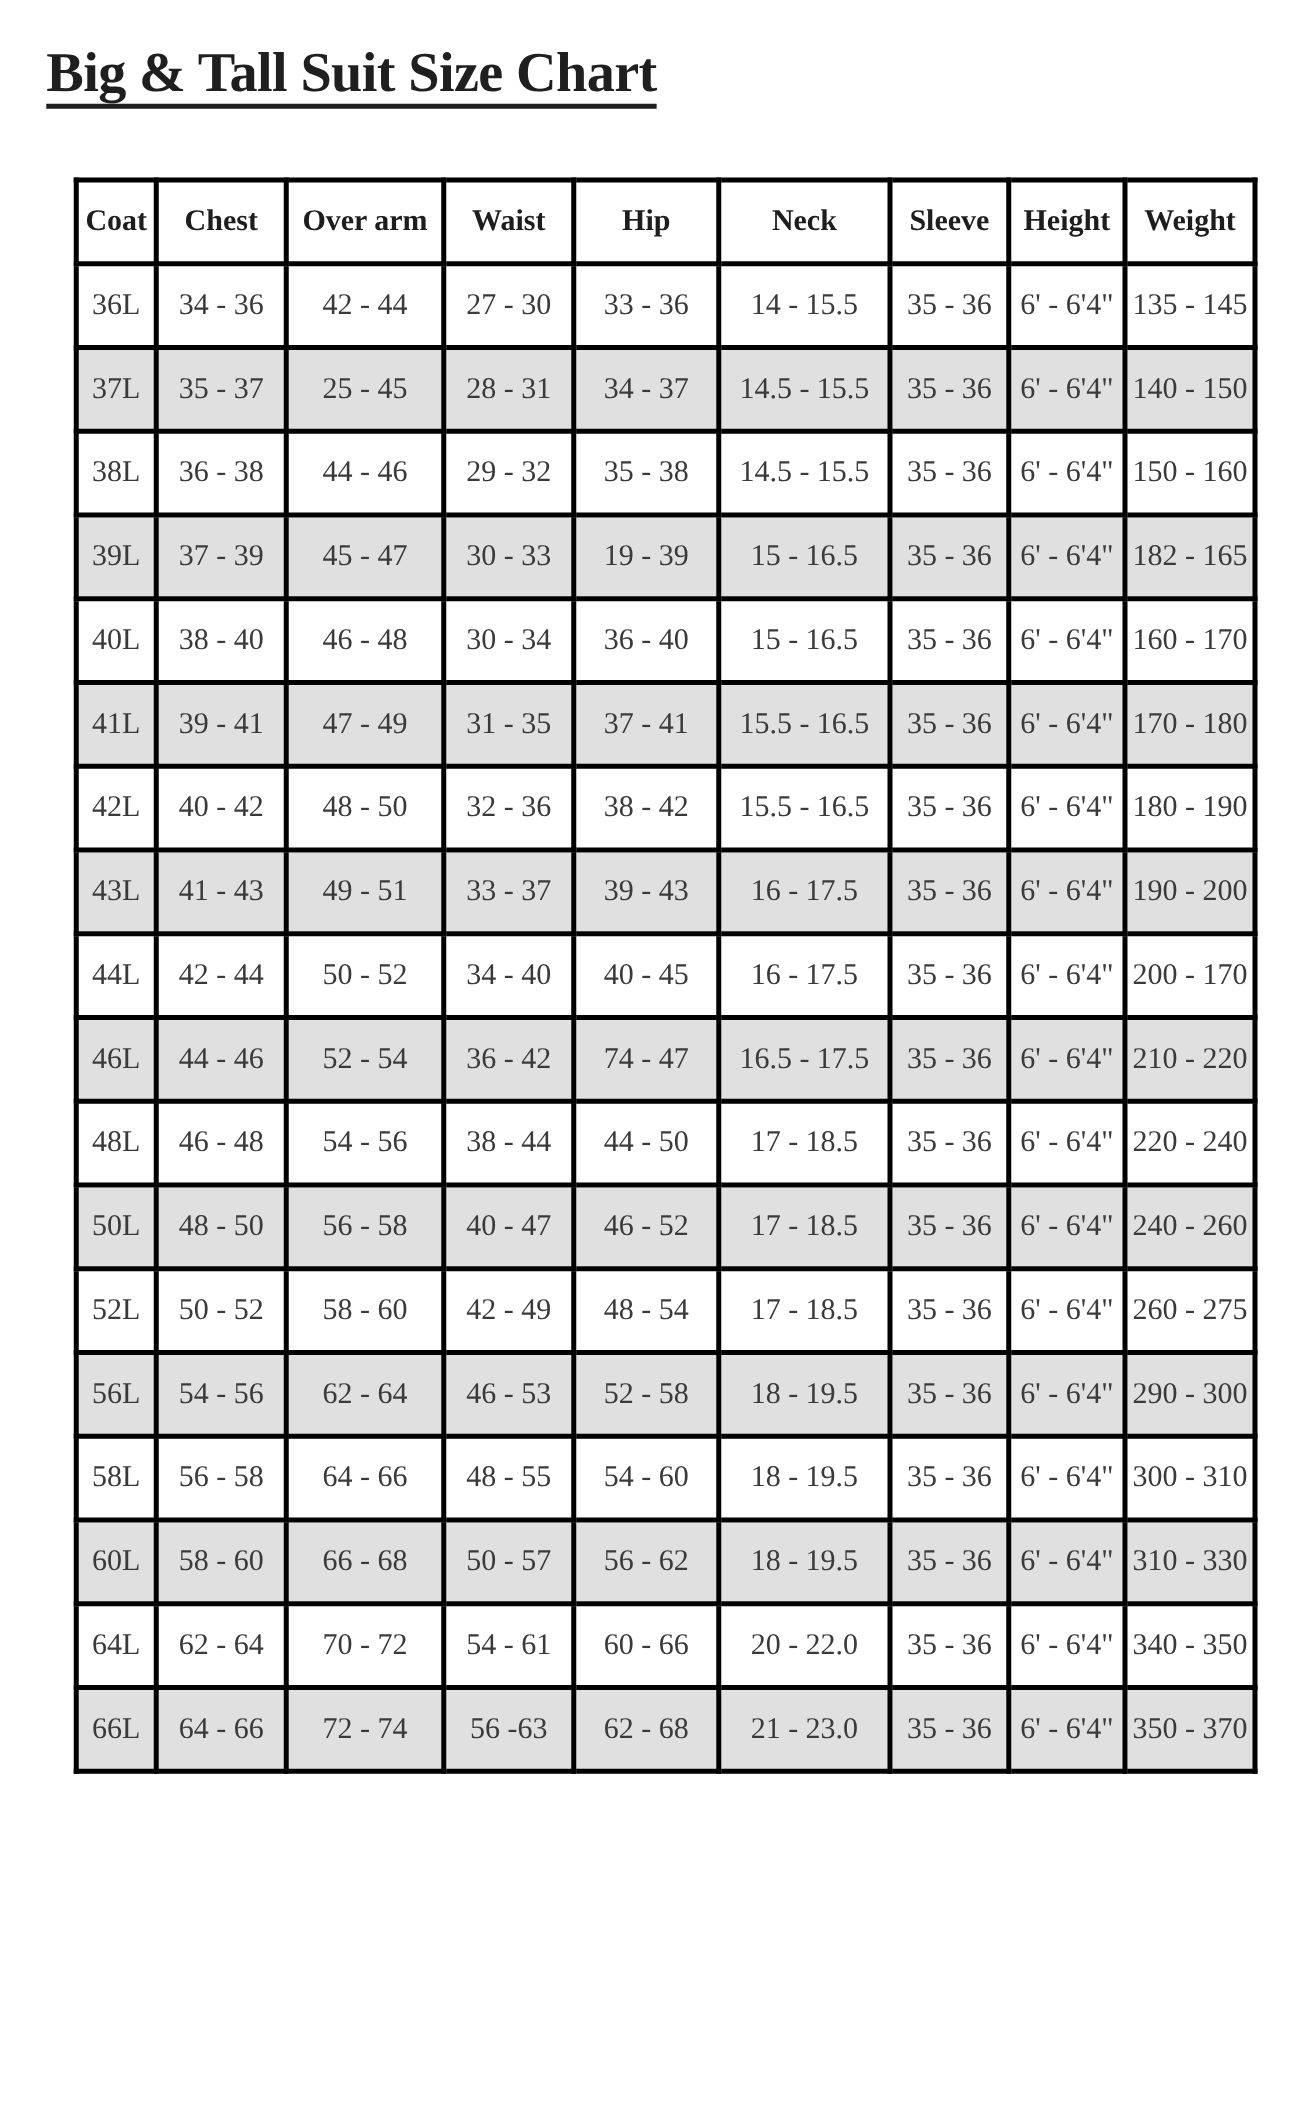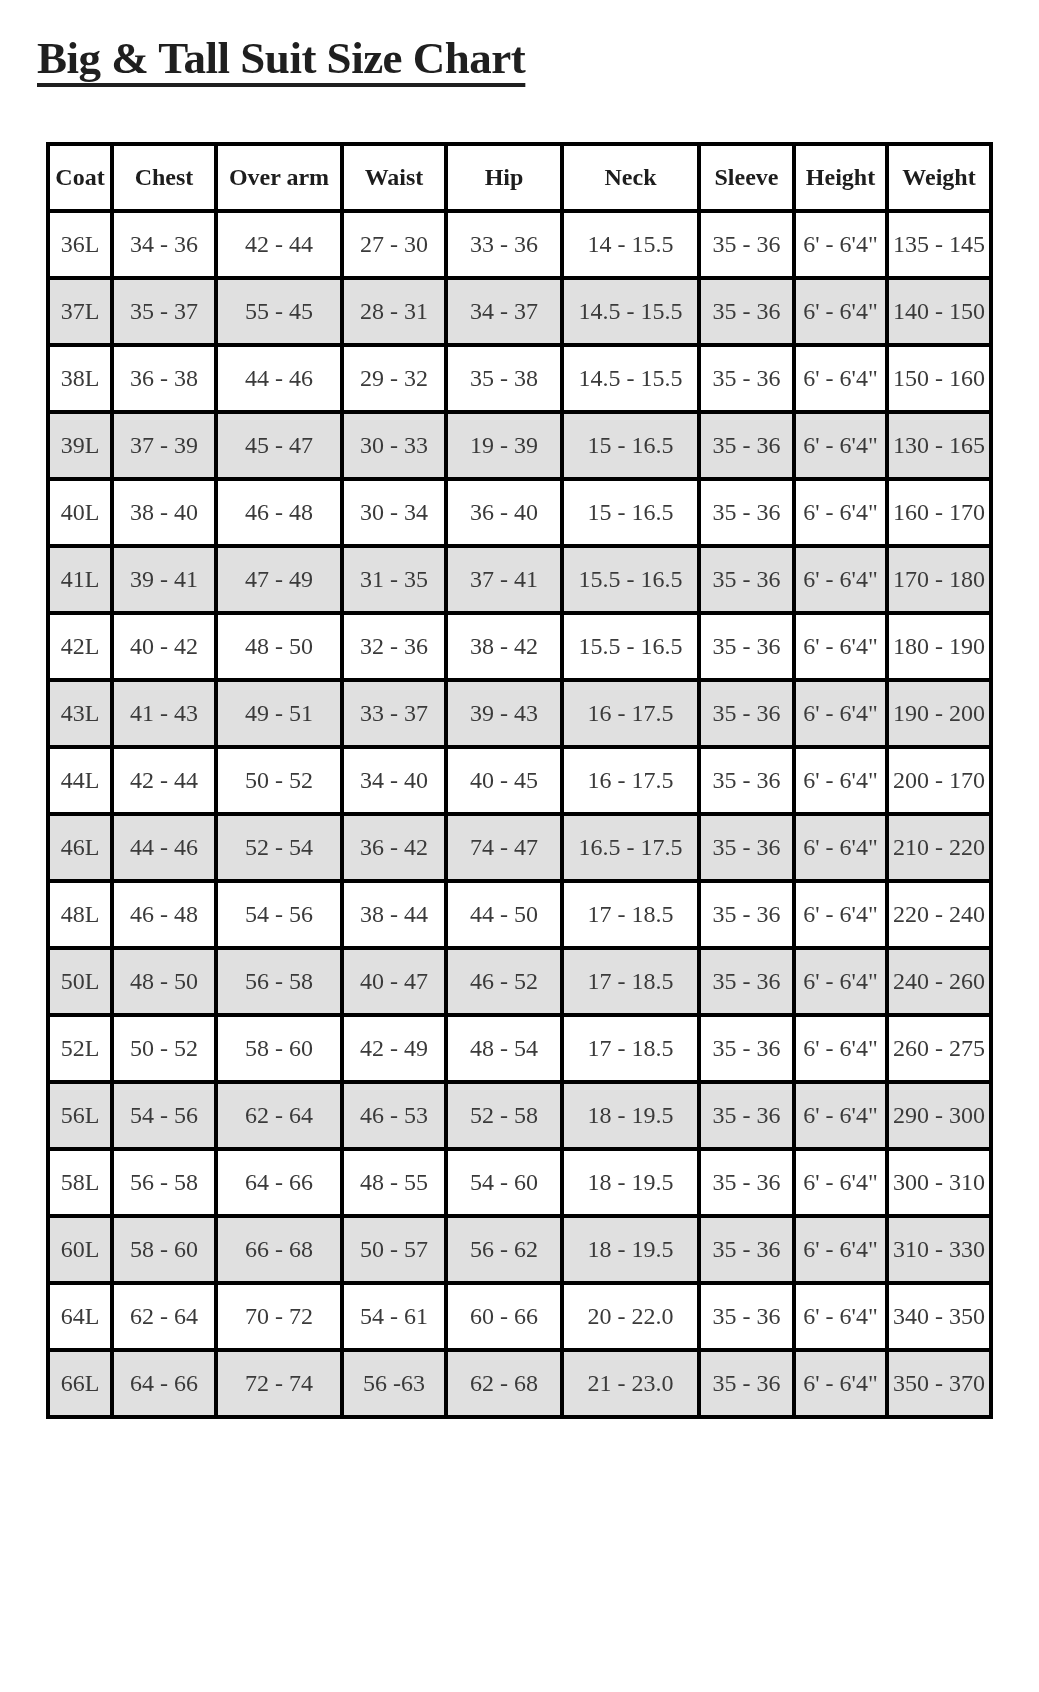--- a/index.html
+++ b/index.html
@@ -24,21 +24,21 @@
     line-height: 1.1;
     font-weight: 700;
     letter-spacing: -0.5px;
     color: #1f1f1f;
     text-decoration: underline;
     text-decoration-thickness: 4px;
     text-underline-offset: 10px;
   }
   table.size-chart {
     position: absolute;
-    left: 46px;
+    left: 59px;
     top: 142px;
     width: 943px;
     border-collapse: collapse;
     table-layout: fixed;
     border-radius: 13px;
   }
   .size-chart tr {
     height: 67px;
   }
   .size-chart th,
@@ -107,21 +107,21 @@
           <td>27 - 30</td>
           <td>33 - 36</td>
           <td>14 - 15.5</td>
           <td>35 - 36</td>
           <td>6' - 6'4"</td>
           <td>135 - 145</td>
         </tr>
         <tr>
           <td>37L</td>
           <td>35 - 37</td>
-          <td>55 - 45</td>
+          <td>25 - 45</td>
           <td>28 - 31</td>
           <td>34 - 37</td>
           <td>14.5 - 15.5</td>
           <td>35 - 36</td>
           <td>6' - 6'4"</td>
           <td>140 - 150</td>
         </tr>
         <tr>
           <td>38L</td>
           <td>36 - 38</td>
@@ -135,21 +135,21 @@
         </tr>
         <tr>
           <td>39L</td>
           <td>37 - 39</td>
           <td>45 - 47</td>
           <td>30 - 33</td>
           <td>19 - 39</td>
           <td>15 - 16.5</td>
           <td>35 - 36</td>
           <td>6' - 6'4"</td>
-          <td>130 - 165</td>
+          <td>182 - 165</td>
         </tr>
         <tr>
           <td>40L</td>
           <td>38 - 40</td>
           <td>46 - 48</td>
           <td>30 - 34</td>
           <td>36 - 40</td>
           <td>15 - 16.5</td>
           <td>35 - 36</td>
           <td>6' - 6'4"</td>

